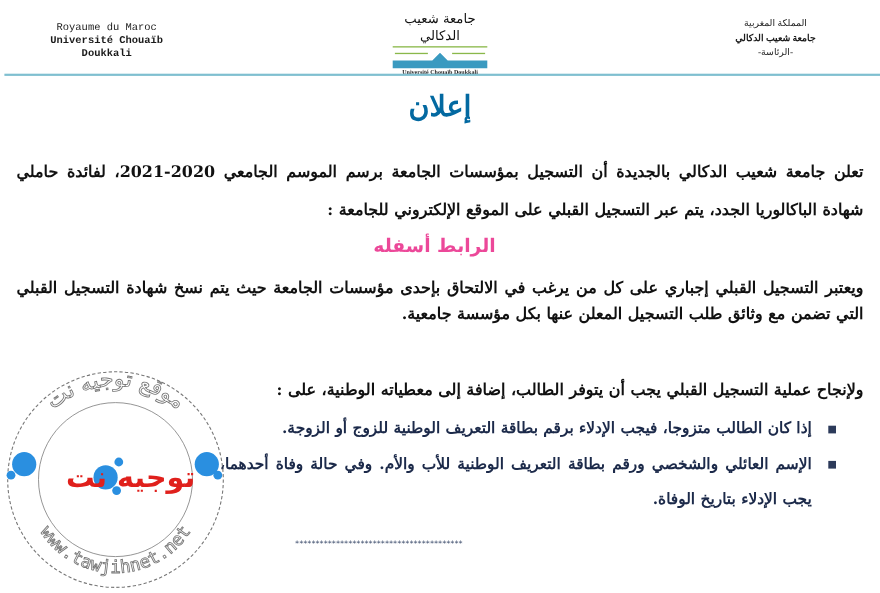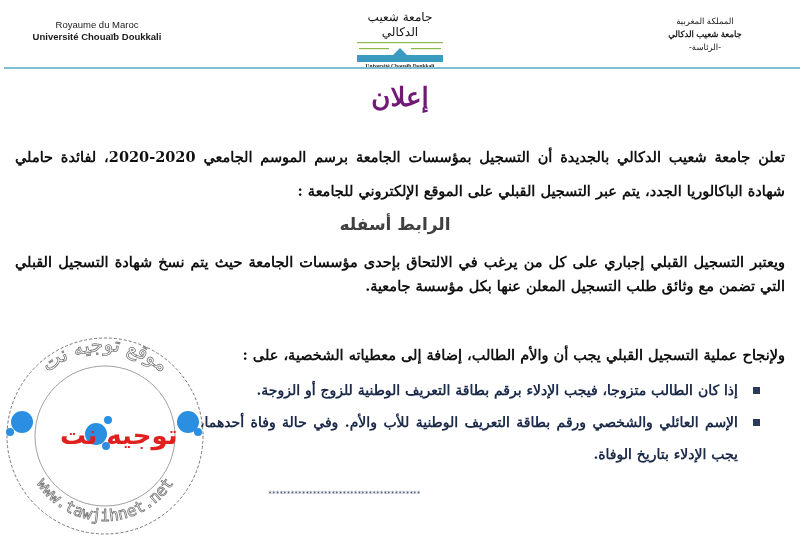--- a/index.html
+++ b/index.html
@@ -19,33 +19,33 @@
       position: absolute;
       left: 0; top: 0;
       width: 800px;
       height: 70px;
     }
     .hdr-left {
       position: absolute;
       left: 22px; top: 19px;
       width: 150px;
       text-align: center;
-      font-family: Liberation Sans, sans-serif;
+      font-family: Liberation Mono, monospace;
       font-size: 9.5px;
       line-height: 12px;
       color: #1a1a1a;
     }
     .hdr-left .bold { font-weight: bold; font-size: 9.5px; }
     .hdr-right {
       position: absolute;
       left: 645px; top: 15px;
       width: 120px;
       text-align: center;
       direction: rtl;
-      font-family: Liberation Sans, sans-serif;
+      font-family: Liberation Serif, serif;
       font-size: 8.5px;
       line-height: 13px;
       color: #1a1a1a;
     }
     .hdr-right .bold { font-weight: bold; letter-spacing: 1px; }
     .logo {
       position: absolute;
       left: 350px; top: 8px;
       width: 100px;
       height: 56px;
@@ -77,21 +77,21 @@
     .title {
       position: absolute;
       left: 0; top: 80px;
       width: 800px;
       text-align: center;
       direction: rtl;
       font-family: "DejaVu Serif", serif;
       font-weight: bold;
       font-size: 26px;
       line-height: 34px;
-      color: #701a75;
+      color: #0369a1;
     }
     .body-text {
       position: absolute;
       right: 15px;
       direction: rtl;
       text-align: justify;
       font-family: "DejaVu Serif", serif;
       font-weight: bold;
       font-size: 14.5px;
       color: #111;
@@ -100,21 +100,21 @@
     .link {
       position: absolute;
       left: 0; top: 210px;
       width: 790px;
       text-align: center;
       direction: rtl;
       font-family: "DejaVu Sans", sans-serif;
       font-weight: bold;
       font-size: 17px;
       line-height: 28px;
-      color: #404040;
+      color: #ec4899;
       cursor: pointer;
     }
     .p2 { top: 250px; width: 770px; line-height: 24px; }
     .p3 { top: 340px; width: 770px; line-height: 30px; }
     .bullets {
       position: absolute;
       right: 40px;
       top: 374px;
       width: 560px;
       direction: rtl;
@@ -189,24 +189,24 @@
   <div class="hdr-right">
     <div>المملكة المغربية</div>
     <div class="bold">جامعة شعيب الدكالي</div>
     <div>-الرئاسة-</div>
   </div>
 </div>
 <div class="divider"></div>
 
 <div class="title">إعلان</div>
 
-<div class="body-text p1">تعلن جامعة شعيب الدكالي بالجديدة أن التسجيل بمؤسسات الجامعة برسم الموسم الجامعي 2020-2020، لفائدة حاملي شهادة الباكالوريا الجدد، يتم عبر التسجيل القبلي على الموقع الإلكتروني للجامعة :</div>
+<div class="body-text p1">تعلن جامعة شعيب الدكالي بالجديدة أن التسجيل بمؤسسات الجامعة برسم الموسم الجامعي 2020-2021، لفائدة حاملي شهادة الباكالوريا الجدد، يتم عبر التسجيل القبلي على الموقع الإلكتروني للجامعة :</div>
 <div class="link">الرابط أسفله</div>
 <div class="body-text p2">ويعتبر التسجيل القبلي إجباري على كل من يرغب في الالتحاق بإحدى مؤسسات الجامعة حيث يتم نسخ شهادة التسجيل القبلي التي تضمن مع وثائق طلب التسجيل المعلن عنها بكل مؤسسة جامعية.</div>
-<div class="body-text p3">ولإنجاح عملية التسجيل القبلي يجب أن والأم الطالب، إضافة إلى معطياته الشخصية، على :</div>
+<div class="body-text p3">ولإنجاح عملية التسجيل القبلي يجب أن يتوفر الطالب، إضافة إلى معطياته الوطنية، على :</div>
 
 <ul class="bullets">
   <li>
     <span class="marker"></span>
     <span>إذا كان الطالب متزوجا، فيجب الإدلاء برقم بطاقة التعريف الوطنية للزوج أو الزوجة.</span>
   </li>
   <li>
     <span class="marker"></span>
     <span>الإسم العائلي والشخصي ورقم بطاقة التعريف الوطنية للأب والأم. وفي حالة وفاة أحدهما، يجب الإدلاء بتاريخ الوفاة.</span>
   </li>

